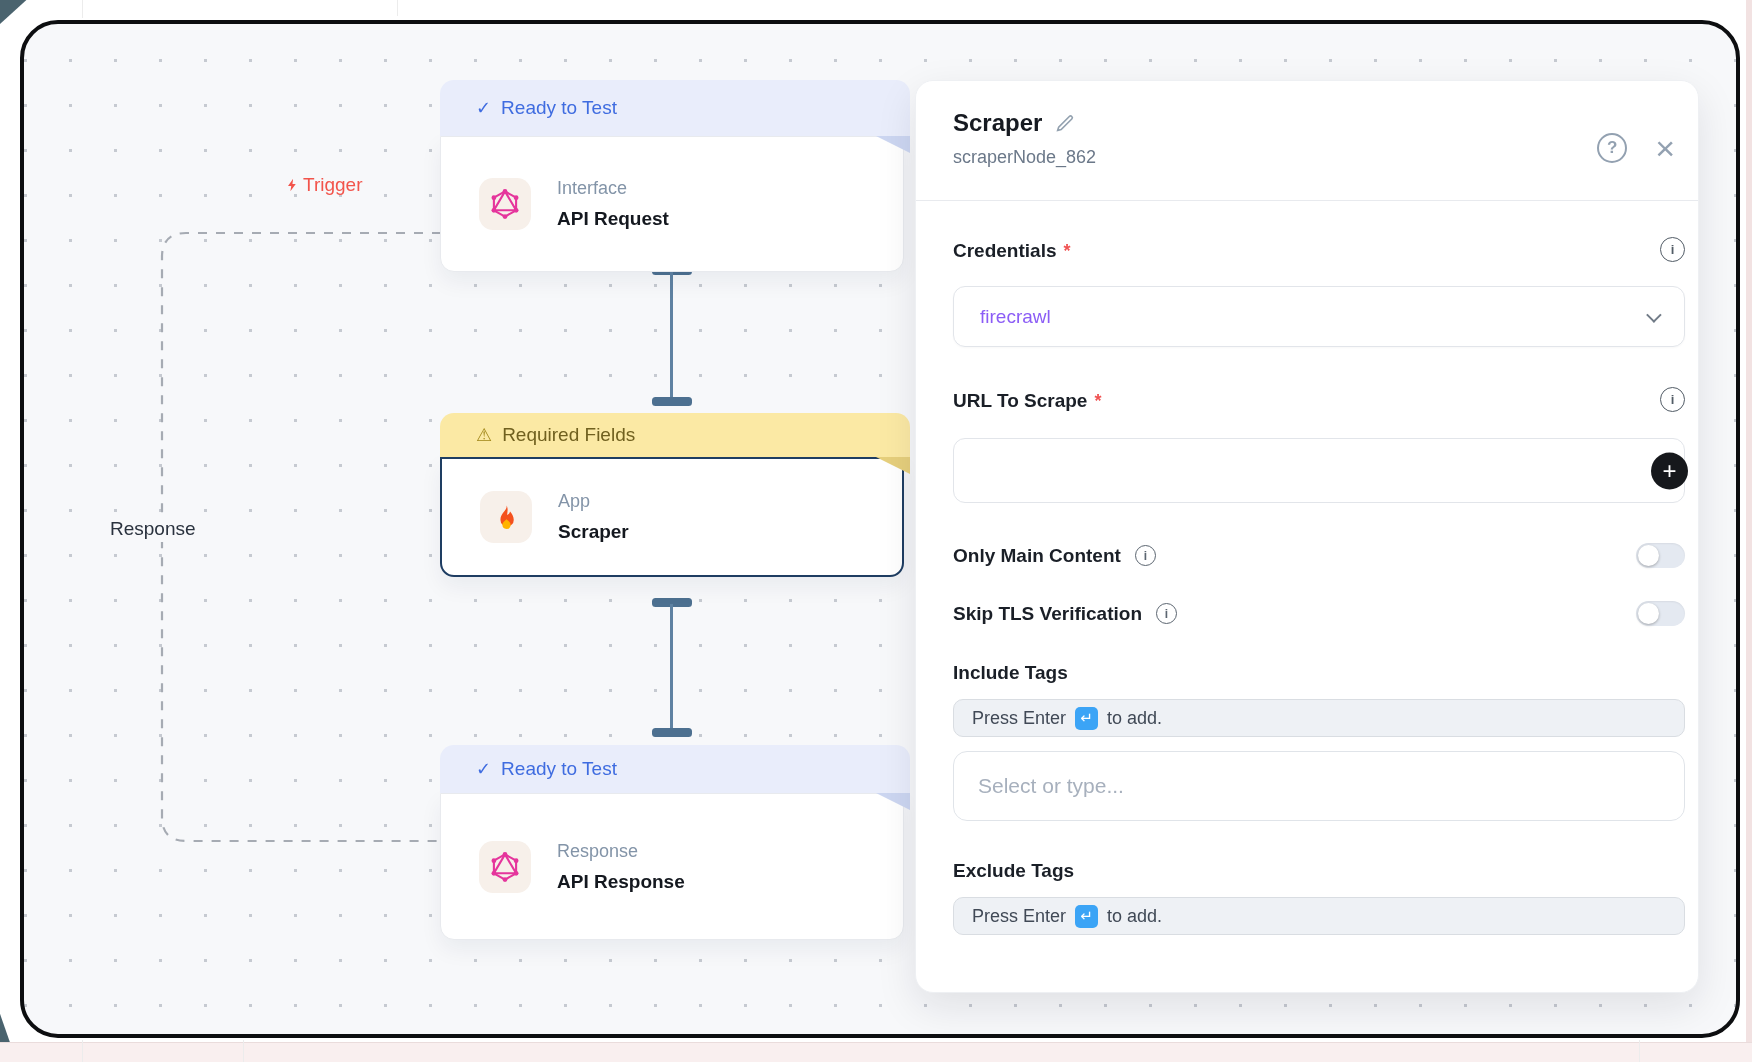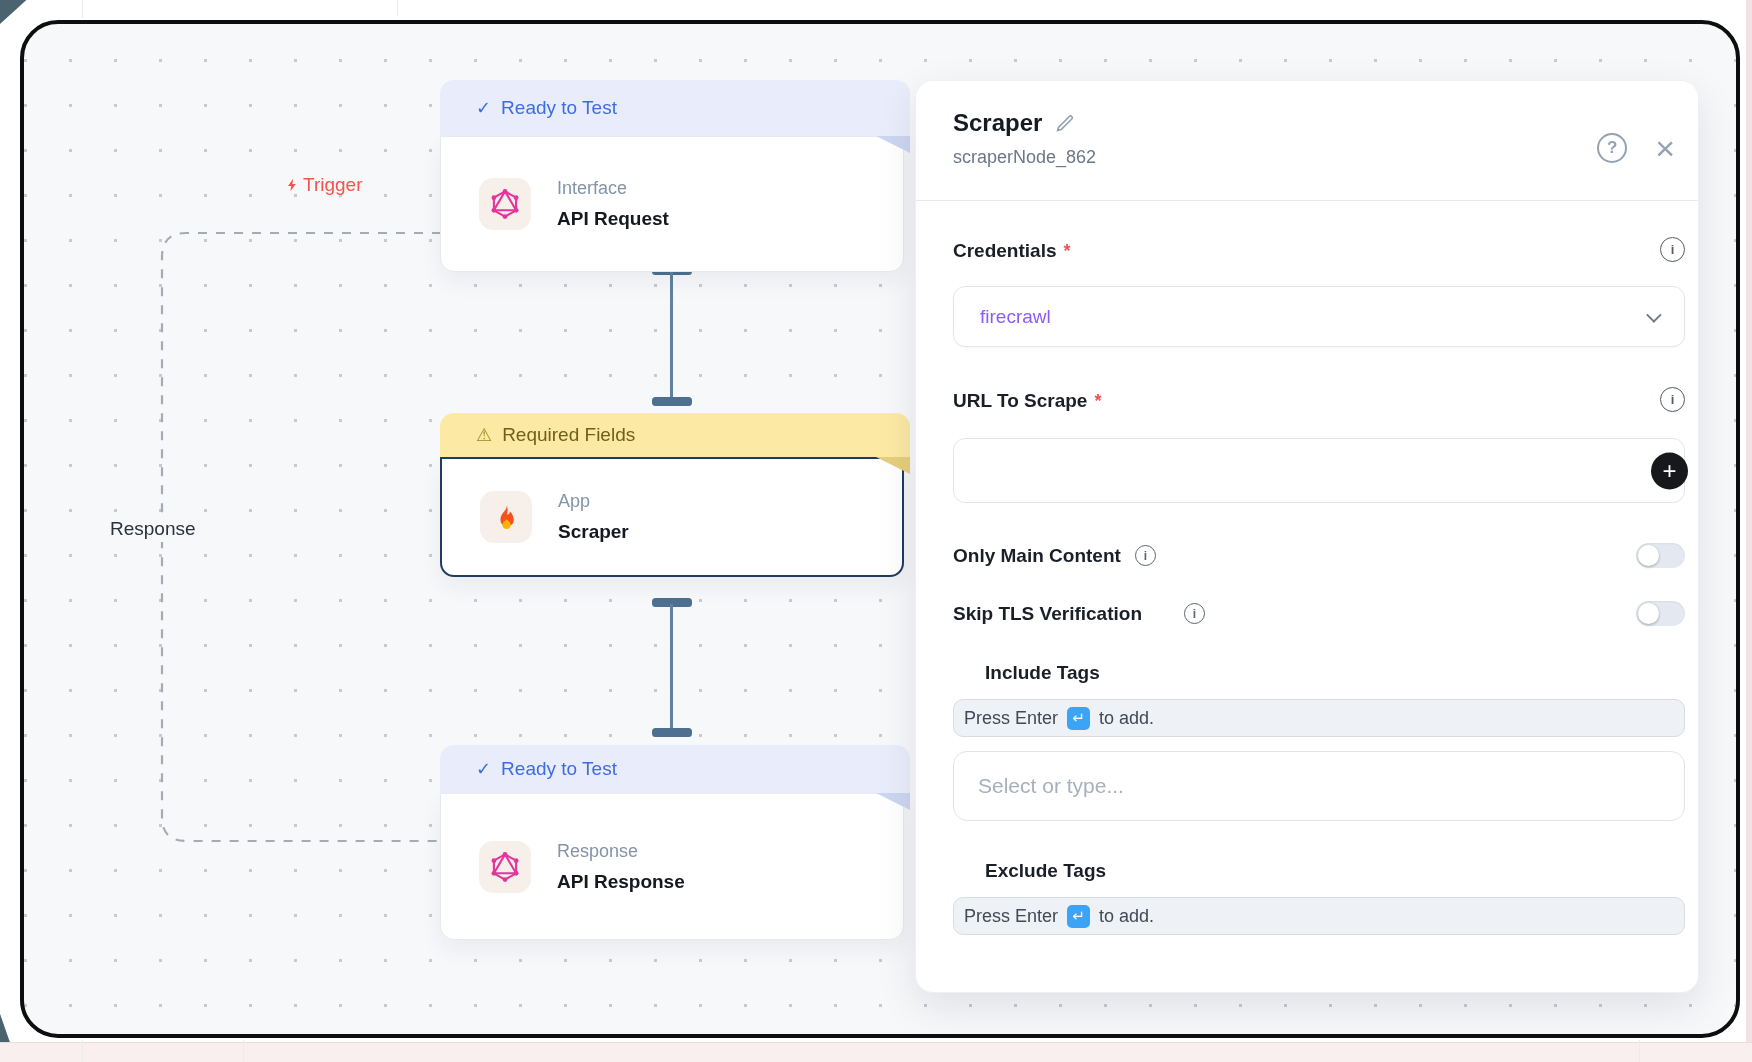--- a/index.html
+++ b/index.html
@@ -78,29 +78,29 @@
   .chev{margin-left:auto;width:11px;height:11px;border-right:2px solid #717b87;border-bottom:2px solid #717b87;
     transform:rotate(45deg) translateY(-2px);}
   .url-box{position:relative;margin-top:26px;height:65px;border:1px solid #e2e5ea;border-radius:12px;background:#fff;}
   .url-input{position:absolute;inset:0;border:none;outline:none;background:transparent;
     padding:0 60px 0 24px;font-size:19px;color:#272d36;font-family:inherit;}
   .plus-btn{position:absolute;right:-4px;top:50%;transform:translateY(-50%);width:37px;height:37px;
     border-radius:50%;background:#16181c;color:#fff;font-size:24px;font-weight:500;
     display:flex;align-items:center;justify-content:center;cursor:pointer;border:none;}
   .toggle-row{display:flex;align-items:center;}
   .toggle-row.first{margin-top:40px;}
-  .toggle-row.second{margin-top:33px;gap:28px;}
+  .toggle-row.second{margin-top:33px;}
   .toggle{margin-left:auto;width:49px;height:25px;border-radius:13px;background:#e4e9f1;
     box-shadow:inset 0 1px 2px rgba(0,0,0,.06);position:relative;cursor:pointer;flex:0 0 auto;}
   .knob{position:absolute;left:2px;top:2px;width:21px;height:21px;border-radius:50%;background:#fff;
     box-shadow:0 1px 3px rgba(0,0,0,.3);}
-  .tags-label{margin-top:36px;font-size:19px;font-weight:700;color:#1a1f27;margin-left:32px;}
+  .tags-label{margin-top:36px;font-size:19px;font-weight:700;color:#1a1f27;}
   .tags-label.exclude{margin-top:39px;}
   .hint-banner{margin-top:15px;height:38px;background:#eef1f5;border:1px solid #d9dde2;border-radius:10px;
-    display:flex;align-items:center;gap:9px;padding:0 10px;font-size:18px;color:#404956;}
+    display:flex;align-items:center;gap:9px;padding:0 18px;font-size:18px;color:#404956;}
   .key{width:23px;height:23px;border-radius:5px;background:#3ba4f6;color:#fff;font-size:15px;
     display:flex;align-items:center;justify-content:center;flex:0 0 auto;}
   .tag-select{margin-top:14px;height:70px;border:1px solid #e0e4e9;border-radius:14px;background:#fff;
     display:flex;align-items:center;padding:0 4px;}
   .tag-input{width:100%;border:none;outline:none;font-size:21px;color:#272d36;padding:0 20px;
     font-family:inherit;background:transparent;}
   .tag-input::placeholder{color:#a7b0bd;}
 </style>
 </head>
 <body>

